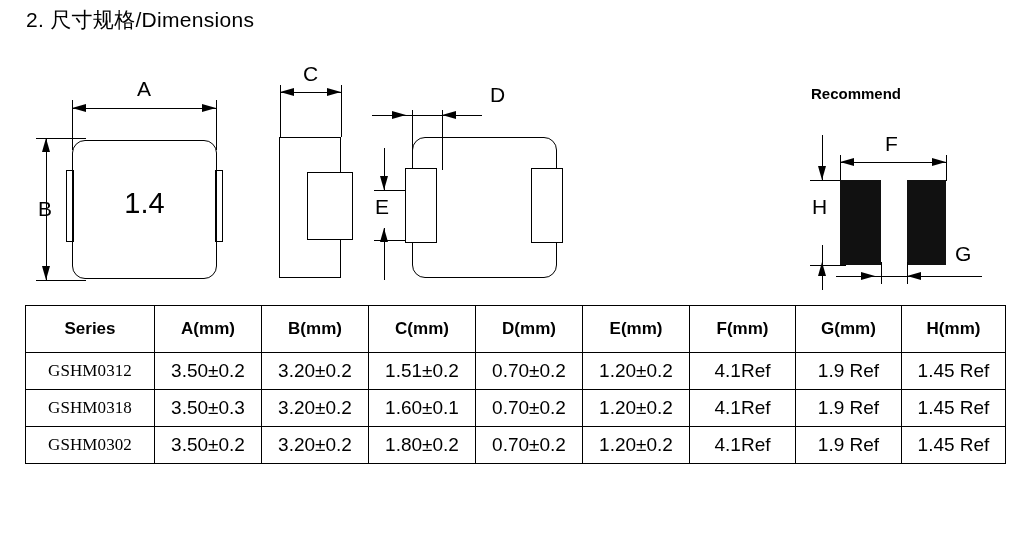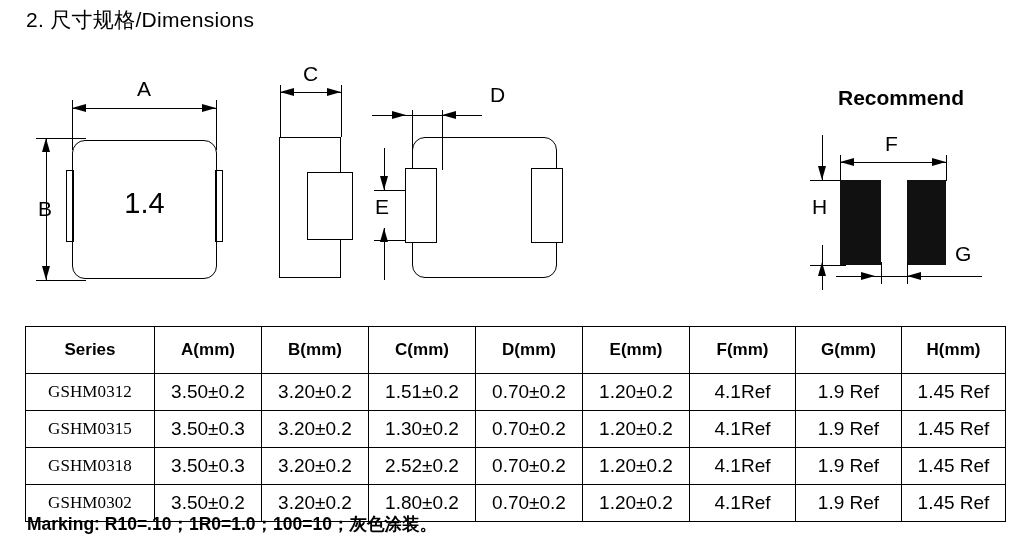--- a/index.html
+++ b/index.html
@@ -104,21 +104,20 @@
   }
 
   
   #spec-table {
     position: absolute;
     left: 25px;
     top: 305px;
     width: 980px;
     border-collapse: collapse;
     table-layout: fixed;
-    margin-top: 21px;
   }
   #spec-table td, #spec-table th {
     border: 1.2px solid #000;
     text-align: center;
     vertical-align: middle;
     height: 36px;
     padding: 0 2px;
     font-size: 19px;
     font-family: "Liberation Sans", sans-serif;
   }
@@ -139,25 +138,25 @@
     left: 27px;
     top: 512px;
     font-size: 17.5px;
     font-weight: bold;
     white-space: nowrap;
   }
 
   
   #pcb-heading {
     position: absolute;
-    left: 801px;
+    left: 756px;
     top: 84px;
     width: 200px;
     text-align: center;
-    font-size: 21px;
+    font-size: 15px;
     font-weight: bold;
     line-height: 1.35;
   }
 </style>
 </head>
 <body>
 
 <div class="page">
 
   <div id="section-title">2. 尺寸规格/Dimensions</div>
@@ -293,50 +292,38 @@
         <td>3.50±0.2</td>
         <td>3.20±0.2</td>
         <td>1.51±0.2</td>
         <td>0.70±0.2</td>
         <td>1.20±0.2</td>
         <td>4.1Ref</td>
         <td>1.9 Ref</td>
         <td>1.45 Ref</td>
       </tr>
       <tr>
-        <td class="series-cell">GSHM0315</td>
-        <td>3.50±0.3</td>
-        <td>3.20±0.2</td>
-        <td>1.30±0.2</td>
-        <td>0.70±0.2</td>
-        <td>1.20±0.2</td>
-        <td>4.1Ref</td>
-        <td>1.9 Ref</td>
-        <td>1.45 Ref</td>
-      </tr>
-      <tr>
         <td class="series-cell">GSHM0318</td>
         <td>3.50±0.3</td>
         <td>3.20±0.2</td>
-        <td>2.52±0.2</td>
+        <td>1.60±0.1</td>
         <td>0.70±0.2</td>
         <td>1.20±0.2</td>
         <td>4.1Ref</td>
         <td>1.9 Ref</td>
         <td>1.45 Ref</td>
       </tr>
       <tr>
         <td class="series-cell">GSHM0302</td>
         <td>3.50±0.2</td>
         <td>3.20±0.2</td>
         <td>1.80±0.2</td>
         <td>0.70±0.2</td>
         <td>1.20±0.2</td>
         <td>4.1Ref</td>
         <td>1.9 Ref</td>
         <td>1.45 Ref</td>
       </tr>
     </tbody>
   </table>
 
-  <div id="marking-note">Marking: R10=.10；1R0=1.0；100=10；灰色涂装。</div>
 
 </div>
 
 </body></html>

